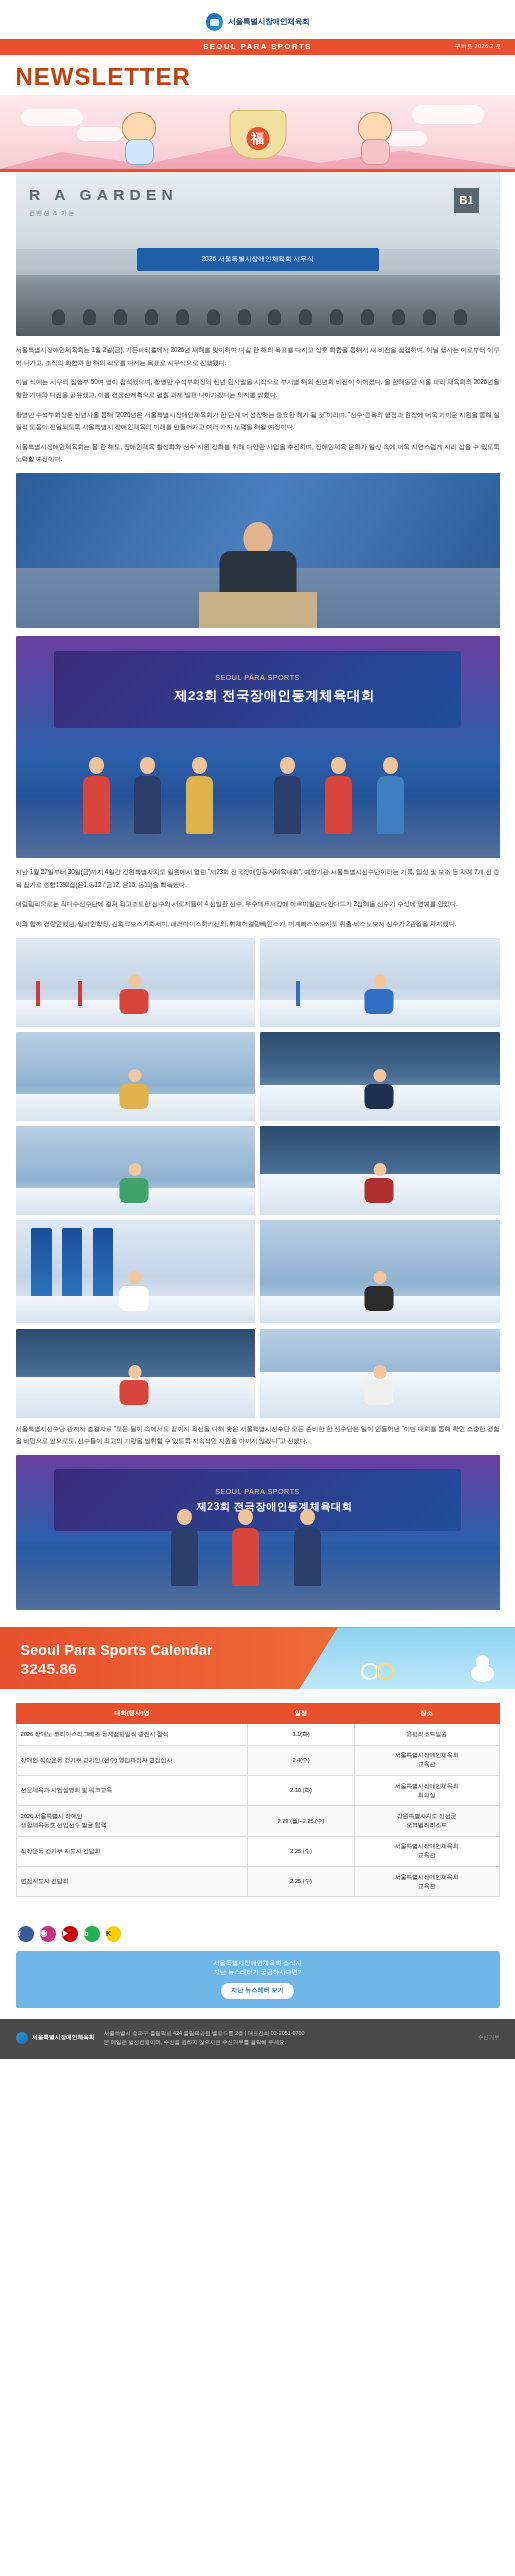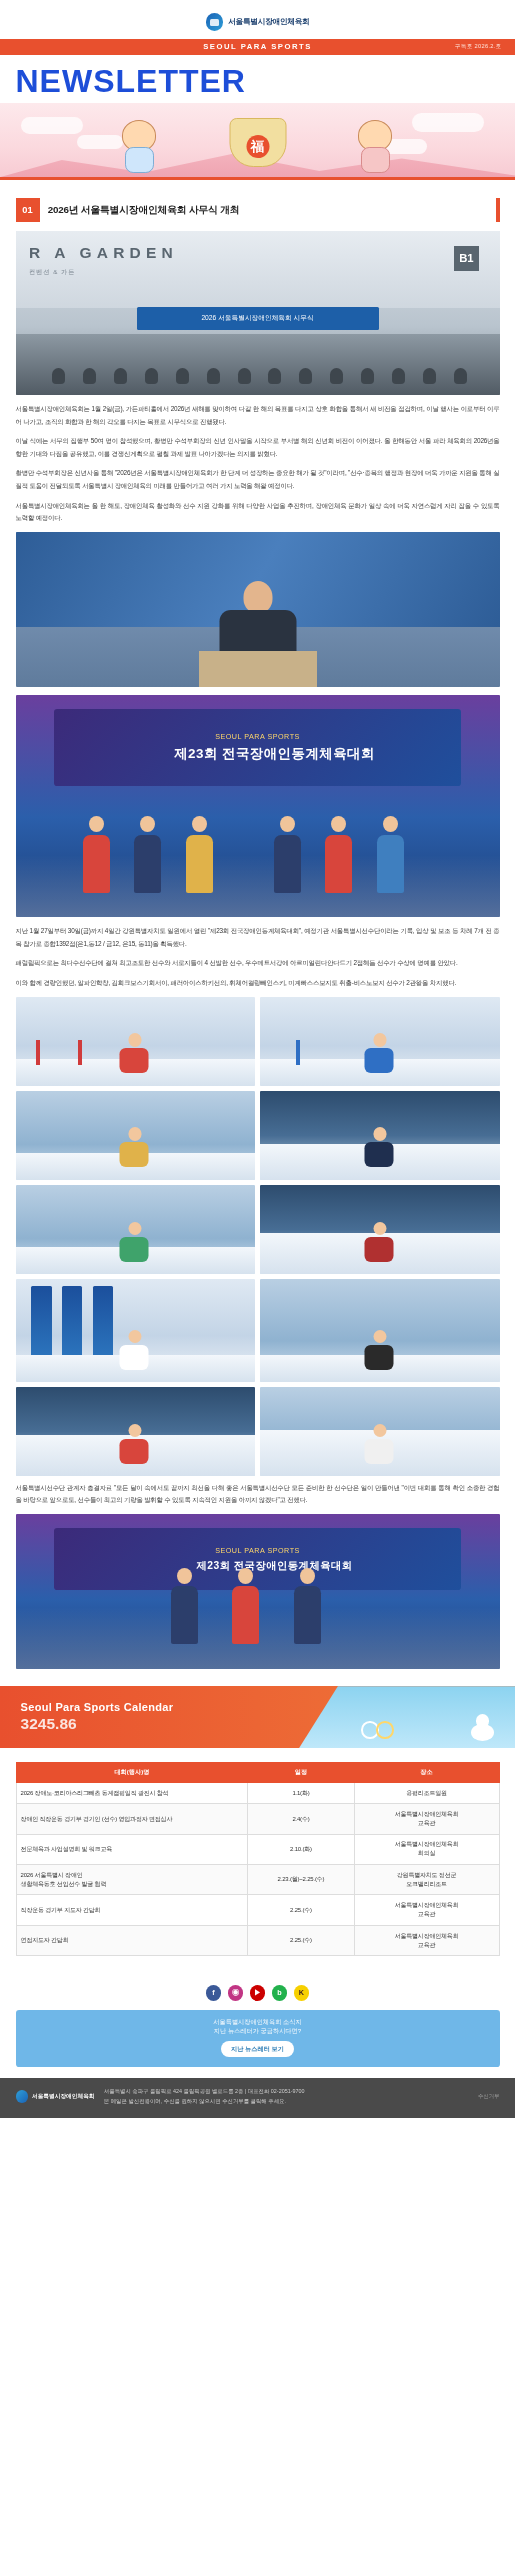--- a/index.html
+++ b/index.html
@@ -71,24 +71,24 @@
     letter-spacing: 0.3px;
     font-weight: normal;
     color: #ffe3da;
   }
   .newsletter-band {
     position: relative;
     background: #ffffff;
     padding: 5.2px 0 0 0;
   }
   .newsletter-title {
-    font-size: 32px;
+    font-size: 24px;
     font-weight: bold;
     letter-spacing: 1px;
-    color: #1d4ed8;
+    color: #c2410c;
     line-height: 1;
     padding: 5.2px 0 6.2px 15.5px;
     text-align: left;
   }
   .hero {
     position: relative;
     height: 77px;
     background: linear-gradient(180deg, #fde9ec 0%, #fbd9de 60%, #f7cbd3 100%);
     overflow: hidden;
     border-bottom: 3.1px solid #e8502e;
@@ -320,21 +320,21 @@
 
   
   .cal-wrap { margin-top: 17.5px; }
   .cal-head {
     position: relative;
     height: 62px;
     background: linear-gradient(90deg,#e8502e 0%, #f07a3a 100%);
     overflow: hidden;
   }
   .cal-head .txt { position: absolute; left: 20.6px; top: 14.4px; color: #fff; }
-  .cal-head .t1 { font-size: 11px; font-weight: bold; letter-spacing: 0.3px; }
+  .cal-head .t1 { font-size: 14px; font-weight: bold; letter-spacing: 0.3px; }
   .cal-head .t2 { font-size: 15.5px; font-weight: bold; opacity: .85; margin-top: 2.1px; }
   .cal-head .deco {
     position: absolute; right: 0; top: 0; bottom: 0; width: 216px;
     background: linear-gradient(180deg,#8cd3f0 0%, #bfe8fa 100%);
     clip-path: polygon(18% 0, 100% 0, 100% 100%, 0 100%);
   }
   .cal-head .deco .snowman {
     position: absolute; right: 20.6px; bottom: 7.2px; width: 23px; height: 29px;
   }
   .cal-head .deco .snowman .s1 { position: absolute; bottom: 0; left: 0; width: 23px; height: 17.5px; border-radius: 50%; background: #fff; }
@@ -378,22 +378,23 @@
     vertical-align: middle;
     letter-spacing: -0.2px;
   }
   table.cal td.c-name { width: 48%; }
   table.cal td.c-date { width: 22%; text-align: center; }
   table.cal td.c-place { width: 30%; text-align: center; }
   table.cal tr:nth-child(even) td { background: #fafafa; }
 
   
   .social {
-    text-align: center;
+    text-align: left;
     padding: 13.4px 0 9.3px 0;
+    margin-left: 16px;
   }
   .social .ic {
     display: inline-block;
     width: 15.5px; height: 15.5px;
     border-radius: 50%;
     background: #bdbdbd;
     color: #ffffff;
     line-height: 15.5px;
     font-size: 7.2px;
     margin: 0 2.1px;
@@ -479,25 +480,20 @@
       <div class="mascot m2">
         <div class="head"></div>
           <div class="body"></div>
       </div>
       <div class="bokjumeoni"></div>
       <div class="bok-char">福</div>
     </div>
   </div>
 
   <div class="section">
-    <div class="sec-head">
-      <div class="sec-num">01</div>
-      <div class="sec-title">2026년 서울특별시장애인체육회 사무식 개최</div>
-      <div class="sec-bar"></div>
-    </div>
     <div class="sec-body">
 
       <div class="photo ph-hall">
         <div class="wall"></div>
         <div class="sign">R  A  GARDEN</div>
         <div class="sign2">컨벤션 &amp; 가든</div>
         <div class="b1">B1</div>
         <div class="banner">2026 서울특별시장애인체육회 시무식</div>
         <div class="crowd"></div>
         <div class="head-dot" style="left:36px"></div>

